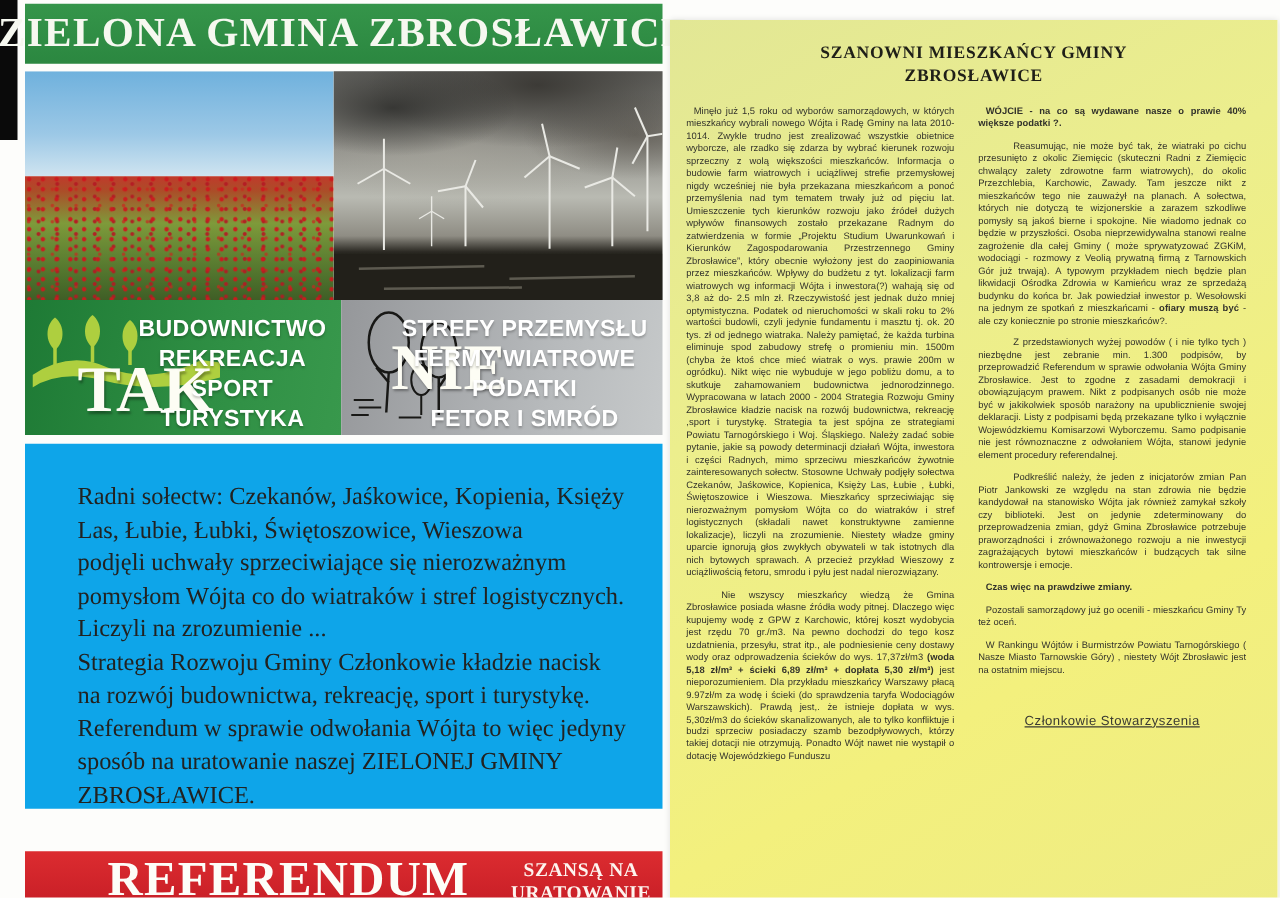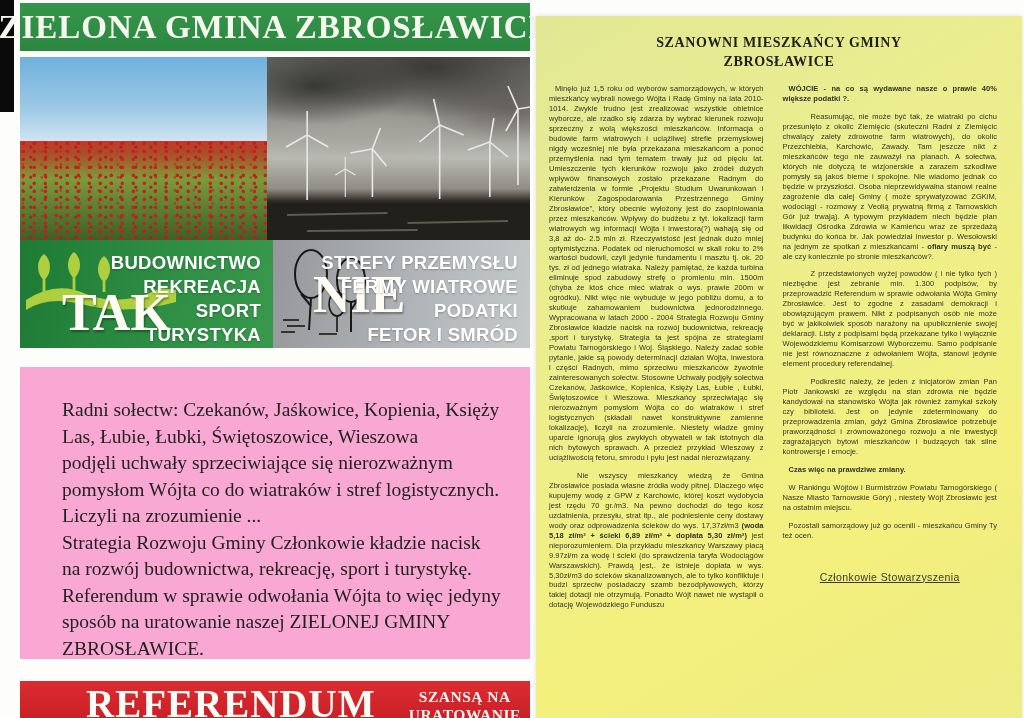--- a/index.html
+++ b/index.html
@@ -46,31 +46,31 @@
   .taknie{position:absolute;top:237px;left:0;width:100%;height:108px;display:flex;}
   .tak{width:253px;position:relative;background:linear-gradient(100deg,#1e7a35 0%,#2f8f44 60%,#38984c 100%);}
   .nie{flex:1;position:relative;background:linear-gradient(100deg,#95979a 0%,#b7babc 65%,#c6c9ca 100%);}
   .big-word{
     font-family:"Liberation Serif",serif;font-weight:bold;font-size:52px;
     color:#fdfdf4;text-shadow:1px 2px 2px rgba(0,0,0,.35);position:absolute;
   }
   .tak .big-word{left:42px;bottom:6px;}
   .nie .big-word{left:40px;bottom:24px;}
   .panel-list{
-    position:absolute;right:12px;top:11px;text-align:right;
+    position:absolute;right:12px;top:11px;text-align:center;
     font-weight:bold;font-size:18.5px;line-height:24px;color:#ffffff;
     text-shadow:0 1px 2px rgba(0,0,0,.25);letter-spacing:.3px;
   }
   .tak-icon{position:absolute;left:6px;top:10px;}
   .nie-icon{position:absolute;left:6px;top:6px;}
   
   .text-panel{
-    position:absolute;top:352px;left:0;width:100%;height:292px;background:#f9a8d4;
+    position:absolute;top:352px;left:0;width:100%;height:292px;background:#0ea5e9;
     padding:30px 28px 0 42px;box-sizing:border-box;
-    font-family:"Liberation Serif",serif;font-size:19.5px;line-height:1.36;color:#222220;margin-top:12px;
+    font-family:"Liberation Serif",serif;font-size:19.5px;line-height:1.36;color:#222220;
   }
   .text-panel .grp{margin:0;}
   .para-gap{margin-top:30px;}
   
   .red-band{
     position:absolute;top:678px;left:0;width:100%;height:40px;
     background:linear-gradient(180deg,#dc2c30 0%,#c91f27 100%);
     display:flex;align-items:flex-start;
   }
   .ref-word{
@@ -253,18 +253,18 @@
     <div class="col">
       <p class="small-indent">Minęło już 1,5 roku od wyborów samorządowych, w których mieszkańcy wybrali nowego Wójta i Radę Gminy na lata 2010-1014. Zwykle trudno jest zrealizować wszystkie obietnice wyborcze, ale rzadko się zdarza by wybrać kierunek rozwoju sprzeczny z wolą większości mieszkańców. Informacja o budowie farm wiatrowych i uciążliwej strefie przemysłowej nigdy wcześniej nie była przekazana mieszkańcom a ponoć przemyślenia nad tym tematem trwały już od pięciu lat. Umieszczenie tych kierunków rozwoju jako źródeł dużych wpływów finansowych zostało przekazane Radnym do zatwierdzenia w formie „Projektu Studium Uwarunkowań i Kierunków Zagospodarowania Przestrzennego Gminy Zbrosławice”, który obecnie wyłożony jest do zaopiniowania przez mieszkańców. Wpływy do budżetu z tyt. lokalizacji farm wiatrowych wg informacji Wójta i inwestora(?) wahają się od 3,8 aż do- 2.5 mln zł. Rzeczywistość jest jednak dużo mniej optymistyczna. Podatek od nieruchomości w skali roku to 2% wartości budowli, czyli jedynie fundamentu i masztu tj. ok. 20 tys. zł od jednego wiatraka. Należy pamiętać, że każda turbina eliminuje spod zabudowy strefę o promieniu min. 1500m (chyba że ktoś chce mieć wiatrak o wys. prawie 200m w ogródku). Nikt więc nie wybuduje w jego pobliżu domu, a to skutkuje zahamowaniem budownictwa jednorodzinnego. Wypracowana w latach 2000 - 2004 Strategia Rozwoju Gminy Zbrosławice kładzie nacisk na rozwój budownictwa, rekreację ,sport i turystykę. Strategia ta jest spójna ze strategiami Powiatu Tarnogórskiego i Woj. Śląskiego. Należy zadać sobie pytanie, jakie są powody determinacji działań Wójta, inwestora i części Radnych, mimo sprzeciwu mieszkańców żywotnie zainteresowanych sołectw. Stosowne Uchwały podjęły sołectwa Czekanów, Jaśkowice, Kopienica, Księży Las, Łubie , Łubki, Świętoszowice i Wieszowa. Mieszkańcy sprzeciwiając się nierozważnym pomysłom Wójta co do wiatraków i stref logistycznych (składali nawet konstruktywne zamienne lokalizacje), liczyli na zrozumienie. Niestety władze gminy uparcie ignorują głos zwykłych obywateli w tak istotnych dla nich bytowych sprawach.  A przecież przykład Wieszowy z uciążliwością fetoru, smrodu i pyłu jest nadal nierozwiązany.</p>
       <p class="indent"><span>Nie wszyscy mieszkańcy wiedzą że Gmina Zbrosławice posiada własne źródła wody pitnej. Dlaczego więc kupujemy wodę z GPW z Karchowic, której koszt wydobycia jest rzędu 70 gr./m3. Na pewno dochodzi do tego kosz uzdatnienia, przesyłu, strat itp., ale podniesienie ceny dostawy wody oraz odprowadzenia ścieków do wys. 17,37zł/m3 </span><span class="bold">(woda 5,18 zł/m³ + ścieki 6,89 zł/m³ + dopłata 5,30 zł/m³)</span><span> jest nieporozumieniem. Dla przykładu mieszkańcy Warszawy płacą 9.97zł/m za wodę i ścieki (do sprawdzenia taryfa Wodociągów Warszawskich). Prawdą jest,. że istnieje dopłata w wys. 5,30zł/m3 do ścieków skanalizowanych, ale to tylko konfliktuje i budzi sprzeciw posiadaczy szamb bezodpływowych, którzy takiej dotacji nie otrzymują. Ponadto Wójt nawet nie wystąpił o dotację Wojewódzkiego Funduszu</span></p>
     </div>
     <div class="col">
       <p class="heading small-indent">WÓJCIE - na co są wydawane nasze o prawie 40% większe podatki ?.</p>
       <p class="indent"><span>Reasumując, nie może być tak, że wiatraki po cichu przesunięto z okolic Ziemięcic (skuteczni Radni z Ziemięcic chwalący zalety zdrowotne farm wiatrowych), do okolic Przezchlebia, Karchowic, Zawady. Tam jeszcze nikt z mieszkańców tego nie zauważył na planach. A sołectwa, których nie dotyczą te wizjonerskie a zarazem szkodliwe pomysły są jakoś bierne i spokojne. Nie wiadomo jednak co będzie w przyszłości. Osoba nieprzewidywalna stanowi realne zagrożenie dla całej Gminy ( może sprywatyzować ZGKiM, wodociągi - rozmowy z Veolią prywatną firmą z Tarnowskich Gór już trwają).  A typowym przykładem niech będzie plan likwidacji Ośrodka Zdrowia w Kamieńcu wraz ze sprzedażą budynku do końca br. Jak powiedział inwestor p. Wesołowski na jednym ze spotkań z mieszkańcami - </span><span class="bold">ofiary muszą być</span><span> - ale czy koniecznie po stronie mieszkańców?.</span></p>
       <p class="indent">Z przedstawionych wyżej powodów ( i nie tylko tych ) niezbędne jest zebranie min. 1.300 podpisów, by przeprowadzić Referendum w sprawie odwołania Wójta Gminy Zbrosławice. Jest to zgodne z zasadami demokracji i obowiązującym prawem. Nikt z podpisanych osób nie może być w jakikolwiek sposób narażony na upublicznienie swojej deklaracji. Listy z podpisami będą przekazane tylko i wyłącznie Wojewódzkiemu Komisarzowi Wyborczemu. Samo podpisanie nie jest równoznaczne z odwołaniem Wójta, stanowi jedynie element procedury referendalnej.</p>
       <p class="indent">Podkreślić należy, że jeden z inicjatorów zmian Pan Piotr Jankowski ze względu na stan zdrowia nie będzie kandydował na stanowisko Wójta jak również zamykał szkoły czy biblioteki. Jest on jedynie zdeterminowany do przeprowadzenia zmian, gdyż  Gmina Zbrosławice potrzebuje praworządności i zrównoważonego rozwoju a nie inwestycji zagrażających bytowi mieszkańców i budzących tak silne kontrowersje i emocje.</p>
       <p class="heading small-indent">Czas więc na prawdziwe zmiany.</p>
+      <p class="small-indent">Pozostali samorządowy już go ocenili - mieszkańcu Gminy Ty też oceń.</p>
       <p class="small-indent">W Rankingu Wójtów i Burmistrzów Powiatu Tarnogórskiego ( Nasze Miasto Tarnowskie Góry) , niestety Wójt Zbrosławic jest na ostatnim miejscu.</p>
-      <p class="small-indent">Pozostali samorządowy już go ocenili - mieszkańcu Gminy Ty też oceń.</p>
       <div class="signature">Członkowie Stowarzyszenia</div>
     </div>
   </div>
 </div>
 
 </body></html>

